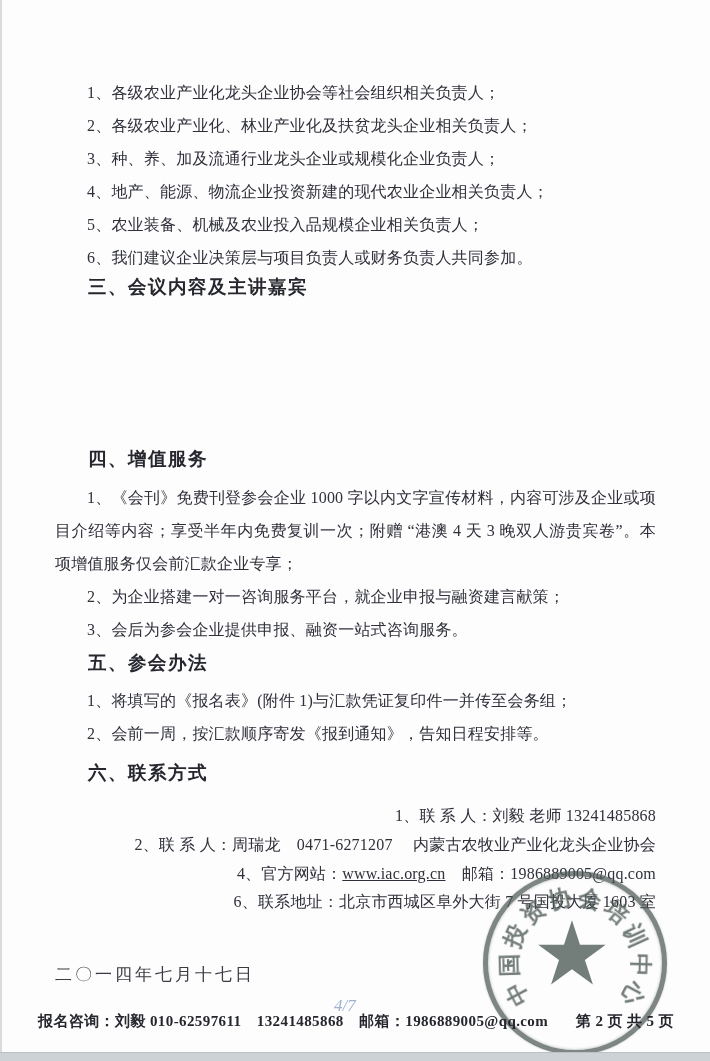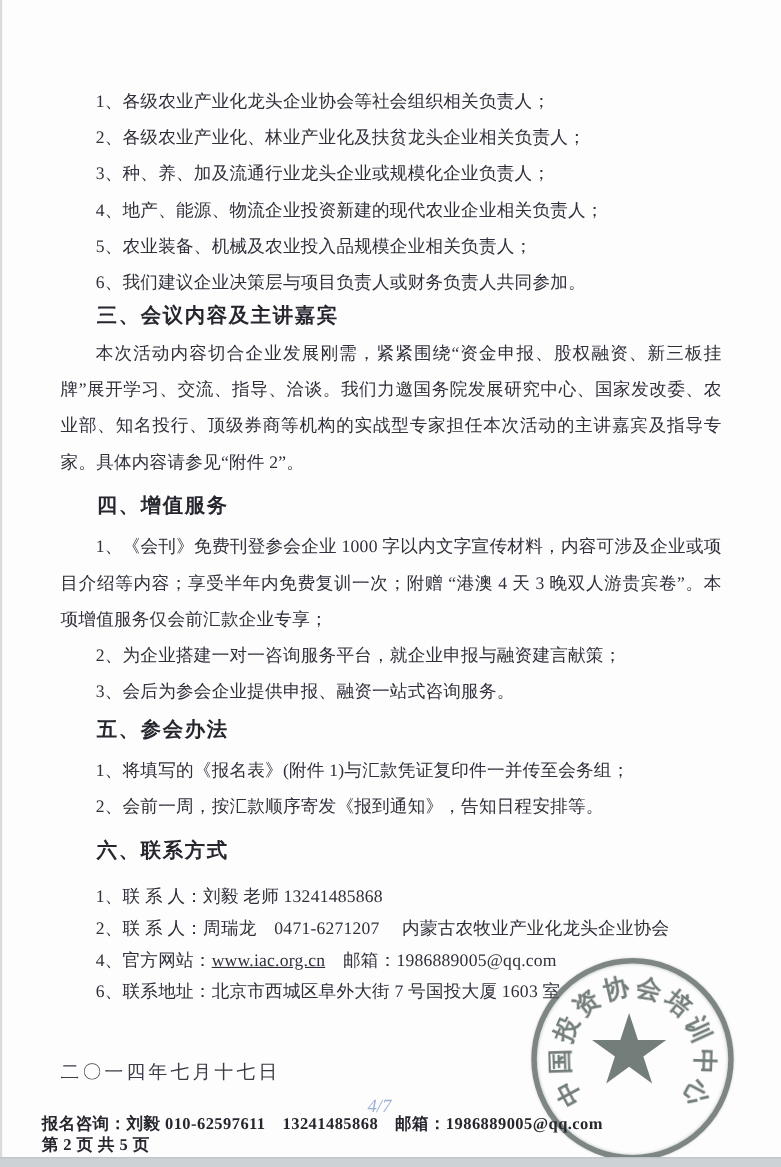--- a/index.html
+++ b/index.html
@@ -17,34 +17,34 @@
     font-family:"Liberation Sans","DejaVu Sans",sans-serif;font-weight:bold;
     font-size:18.5px;color:#26272e;letter-spacing:1.5px;
   }
   .block{
     position:absolute;left:55px;width:601px;font-size:16px;line-height:33px;
     text-align:justify;letter-spacing:.2px;
   }
   .block .li{text-indent:2em;}
   .para{text-indent:2em;}
   .contact{line-height:28.8px;}
-  .contact .li{white-space:nowrap;text-align:left;font-family:Liberation Serif, serif;}
+  .contact .li{white-space:nowrap;text-align:right;font-family:Liberation Serif, serif;}
   .u{text-decoration:underline;}
   .date-line{
     position:absolute;left:55px;top:963px;width:613px;text-align:left;
     font-size:17px;letter-spacing:3px;color:#3a3b44;
   }
   .watermark{
     position:absolute;left:334px;top:996px;font-style:italic;font-size:17px;
     font-family:"Liberation Serif",serif;
   }
   .footer{
     position:absolute;left:38px;top:1012px;width:636px;display:flex;
     justify-content:space-between;font-size:15px;font-weight:700;
-    letter-spacing:.4px;color:#26272e;flex-direction:column;
+    letter-spacing:.4px;color:#26272e;
   }
   
   .stamp{position:absolute;left:483px;top:871px;width:184px;height:184px;pointer-events:none;}
   .stamp-ring{
     position:absolute;inset:0;border-radius:50%;
     border:5px solid rgba(76,88,83,.72);
     box-shadow:inset 0 0 3px rgba(76,88,83,.45),0 0 2px rgba(76,88,83,.35);
     filter:blur(.5px);
   }
   .stamp-star{
@@ -68,23 +68,20 @@
   <div class="block" style="top:76px">
     <div class="li">1、各级农业产业化龙头企业协会等社会组织相关负责人；</div>
     <div class="li">2、各级农业产业化、林业产业化及扶贫龙头企业相关负责人；</div>
     <div class="li">3、种、养、加及流通行业龙头企业或规模化企业负责人；</div>
     <div class="li">4、地产、能源、物流企业投资新建的现代农业企业相关负责人；</div>
     <div class="li">5、农业装备、机械及农业投入品规模企业相关负责人；</div>
     <div class="li">6、我们建议企业决策层与项目负责人或财务负责人共同参加。</div>
   </div>
 
   <div class="sec-heading" style="top:274px">三、会议内容及主讲嘉宾</div>
-  <div class="block" style="top:305px">
-    <div class="para">本次活动内容切合企业发展刚需，紧紧围绕“资金申报、股权融资、新三板挂牌”展开学习、交流、指导、洽谈。我们力邀国务院发展研究中心、国家发改委、农业部、知名投行、顶级券商等机构的实战型专家担任本次活动的主讲嘉宾及指导专家。具体内容请参见“附件 2”。</div>
-  </div>
 
   <div class="sec-heading" style="top:446px">四、增值服务</div>
   <div class="block" style="top:481px">
     <div class="li">1、《会刊》免费刊登参会企业 1000 字以内文字宣传材料，内容可涉及企业或项目介绍等内容；享受半年内免费复训一次；附赠 “港澳 4 天 3 晚双人游贵宾卷”。本项增值服务仅会前汇款企业专享；</div>
     <div class="li">2、为企业搭建一对一咨询服务平台，就企业申报与融资建言献策；</div>
     <div class="li">3、会后为参会企业提供申报、融资一站式咨询服务。</div>
   </div>
 
   <div class="sec-heading" style="top:650px">五、参会办法</div>
   <div class="block" style="top:684px">

